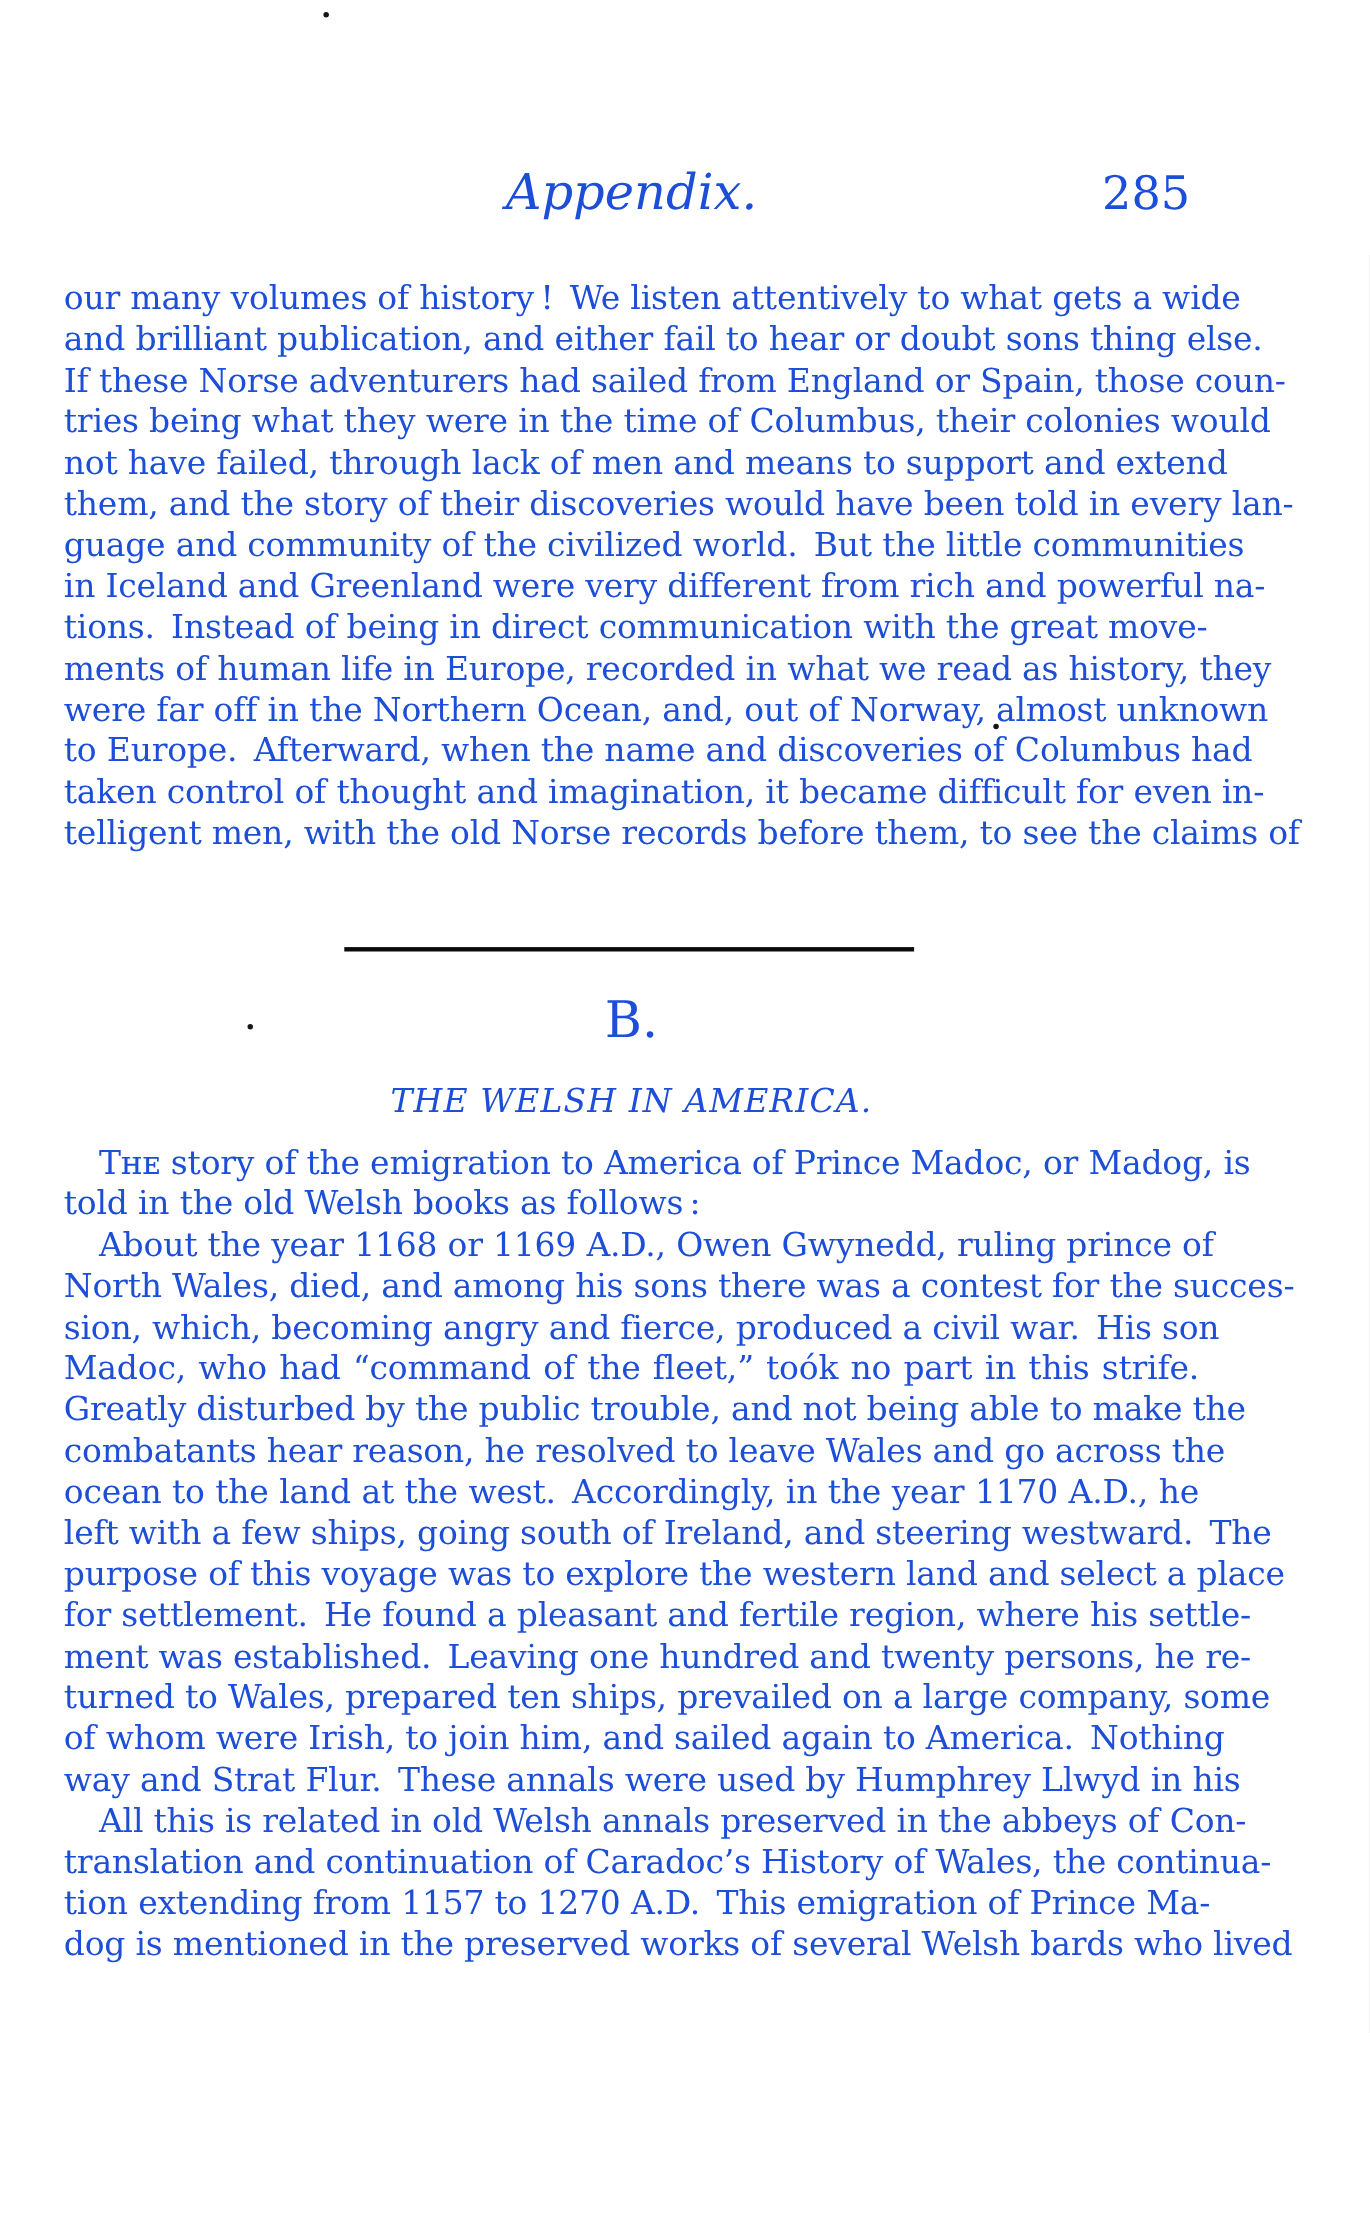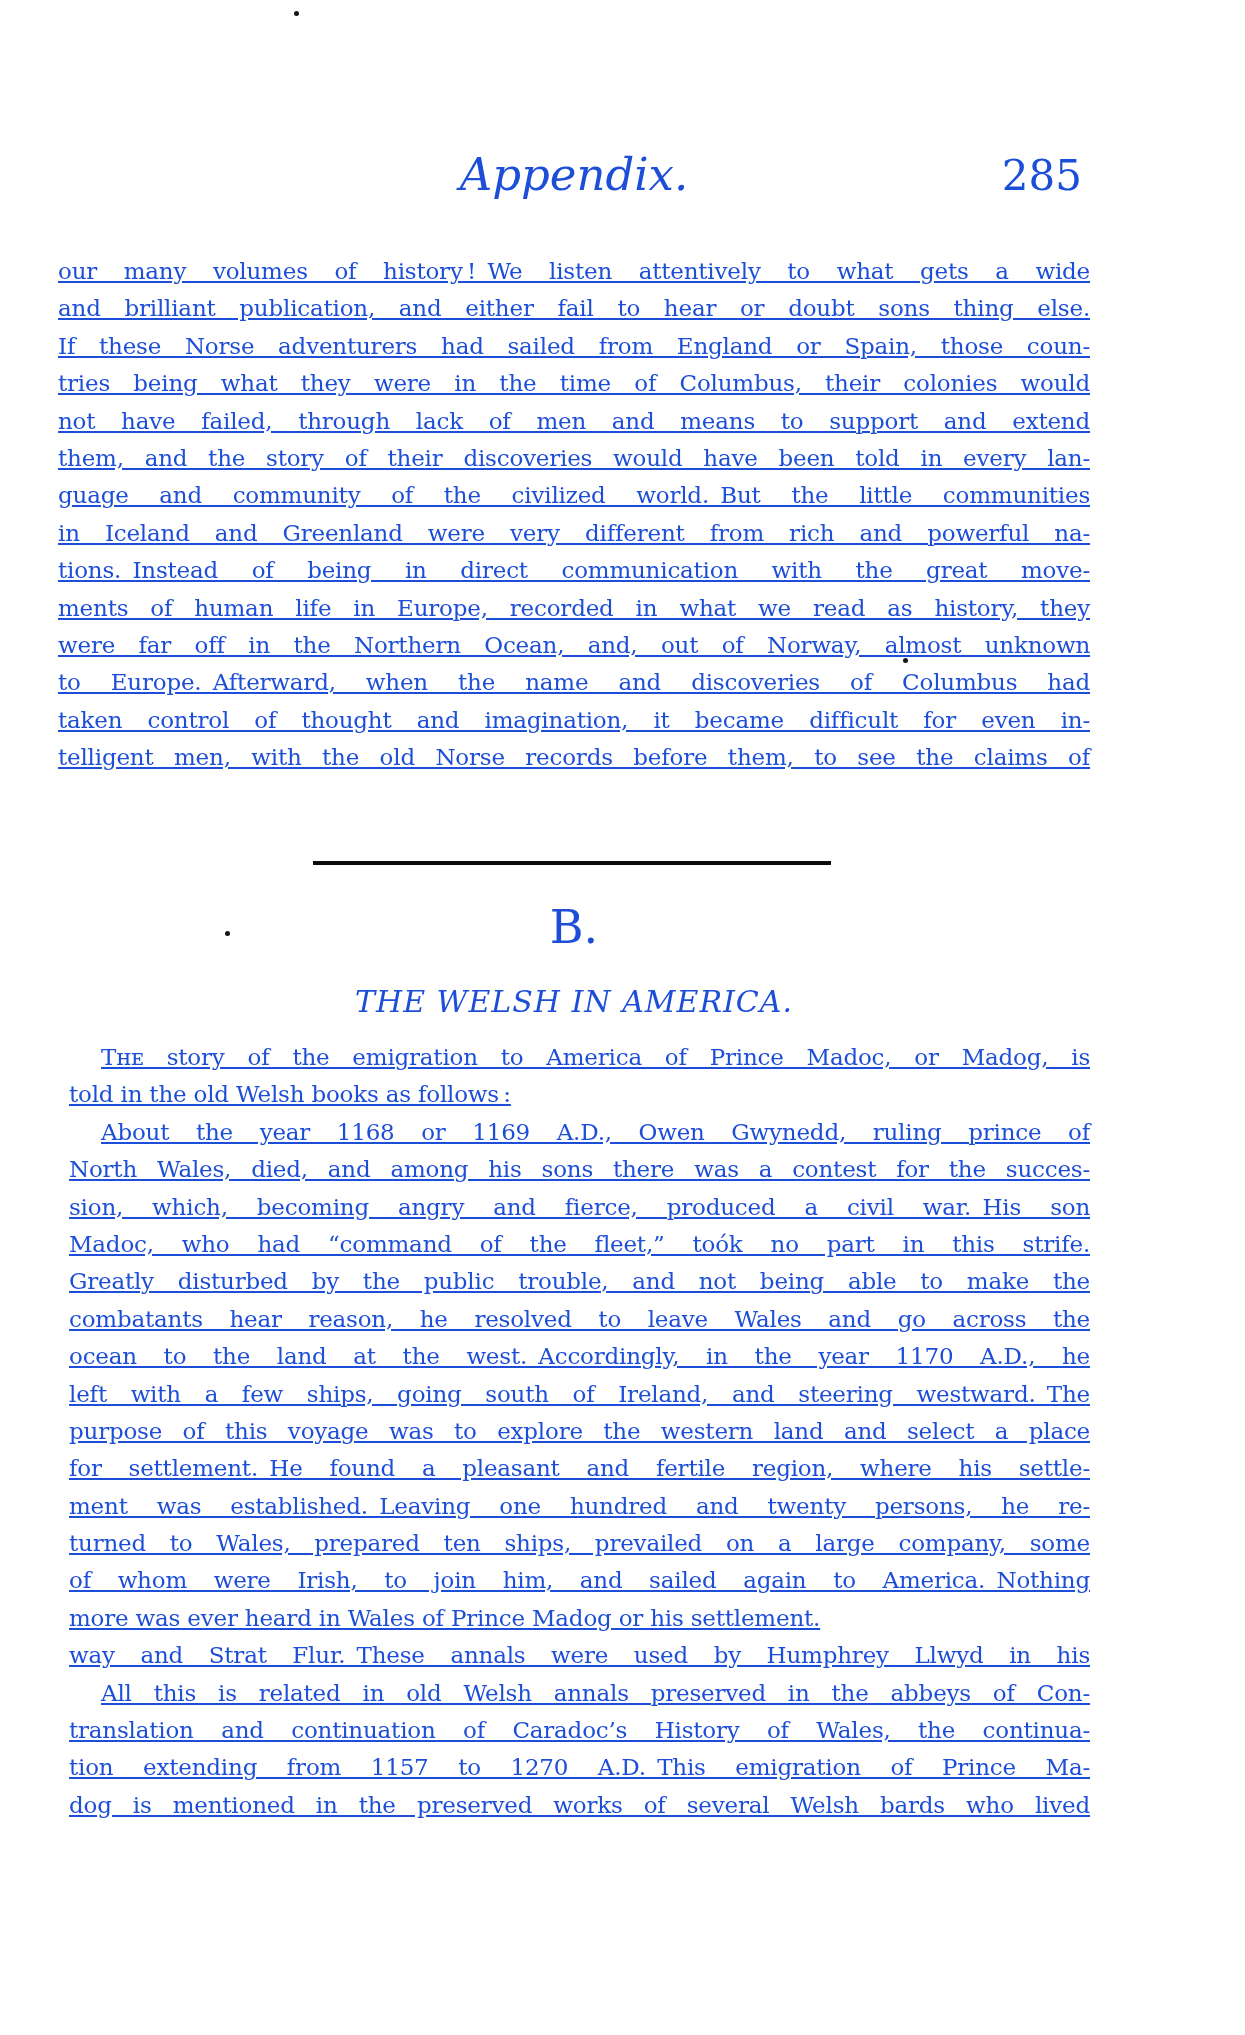--- a/index.html
+++ b/index.html
@@ -27,31 +27,30 @@
   .rule { position:absolute; left:313px; top:861px; width:518px; height:4px; background:#0b0b0b; }
   .section-label {
     position:absolute; left:58px; top:900px; width:1032px;
     text-align:center; font-size:46px; line-height:1.2;
   }
   .section-subtitle {
     position:absolute; left:58px; top:984px; width:1032px;
     text-align:center; font-style:italic; font-size:30px; letter-spacing:1px; line-height:1.2;
   }
   .section-body { position:absolute; left:58px; top:1039px; width:1032px; }
-  .section-body .para { position:static; width:auto;margin-left:11px; }
+  .section-body .para { position:static; width:auto; }
   .tl {
-    font-size:23px;
+    font-size:30px;
     letter-spacing:-0.2px;
     line-height:37.4px;
     height:37.4px;
     white-space:nowrap;
     text-align:justify;
     text-align-last:justify;
     text-justify:inter-word;
-    text-decoration:underline;
   }
   .tl.indent { padding-left:32px; }
   .tl.no-stretch { text-align-last:left; }
   .speck { position:absolute; background:#161616; border-radius:50%; }
 </style>
 </head>
 <body>
 
 <div class="page">
 
@@ -95,21 +94,20 @@
         <div class="tl">Madoc, who had “command of the fleet,” toók no part in this strife.</div>
         <div class="tl">Greatly disturbed by the public trouble, and not being able to make the</div>
         <div class="tl">combatants hear reason, he resolved to leave Wales and go across the</div>
         <div class="tl">ocean to the land at the west. Accordingly, in the year 1170 A.D., he</div>
         <div class="tl">left with a few ships, going south of Ireland, and steering westward. The</div>
         <div class="tl">purpose of this voyage was to explore the western land and select a place</div>
         <div class="tl">for settlement. He found a pleasant and fertile region, where his settle-</div>
         <div class="tl">ment was established. Leaving one hundred and twenty persons, he re-</div>
         <div class="tl">turned to Wales, prepared ten ships, prevailed on a large company, some</div>
         <div class="tl">of whom were Irish, to join him, and sailed again to America. Nothing</div>
-        <div class="tl no-stretch">more was ever heard in Wales of Prince Madog or his settlement.</div>
       </div>
     <div class="para">
         <div class="tl">way and Strat Flur. These annals were used by Humphrey Llwyd in his</div>
         <div class="tl indent">All this is related in old Welsh annals preserved in the abbeys of Con-</div>
         <div class="tl">translation and continuation of Caradoc’s History of Wales, the continua-</div>
         <div class="tl">tion extending from 1157 to 1270 A.D. This emigration of Prince Ma-</div>
         <div class="tl">dog is mentioned in the preserved works of several Welsh bards who lived</div>
       </div>
   </div>
 

